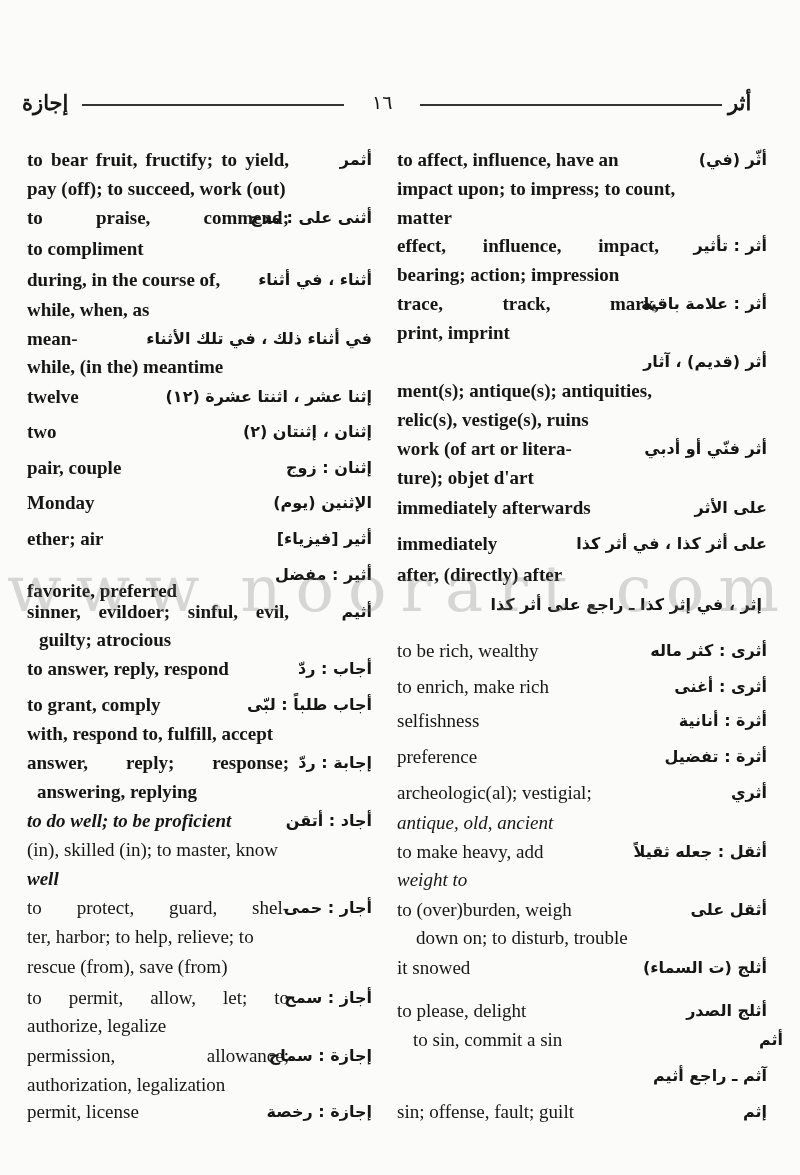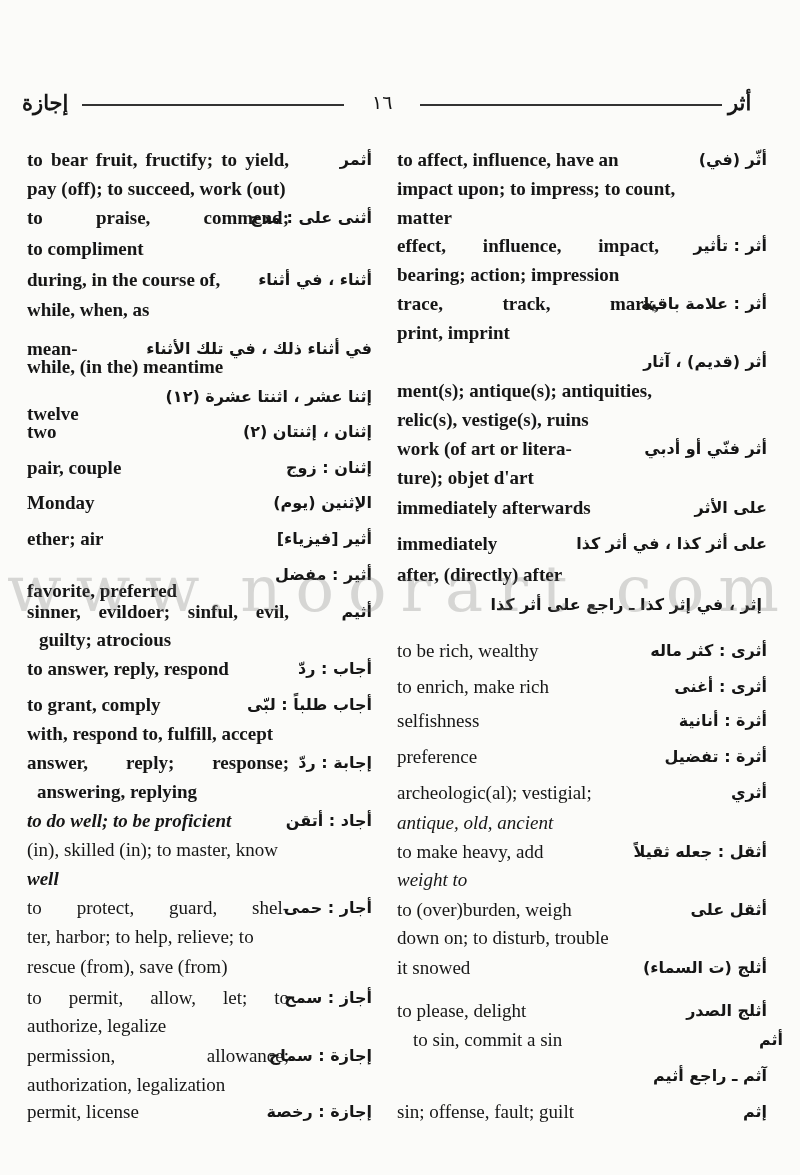--- a/index.html
+++ b/index.html
@@ -52,29 +52,29 @@
       <div class="line" style="top: 236px; left: 0px; width: 345px;">
         <span class="en" style="display: inline-block;">to compliment</span>
       </div>
       <div class="line" style="top: 267px; left: 0px; width: 345px;">
         <span class="en" style="display: inline-block;">during, in the course of,</span>
         <span class="ar" style="right: 0px;">أثناء ، في أثناء</span>
       </div>
       <div class="line" style="top: 297px; left: 0px; width: 345px;">
         <span class="en" style="display: inline-block;">while, when, as</span>
       </div>
-      <div class="line" style="top: 336px; left: 0px; width: 345px;">
+      <div class="line" style="top: 326px; left: 0px; width: 345px;">
         <span class="en" style="display: inline-block;">mean-</span>
         <span class="ar" style="right: 0px;">في أثناء ذلك ، في تلك الأثناء</span>
       </div>
       <div class="line" style="top: 354px; left: 0px; width: 345px;">
         <span class="en" style="display: inline-block;">while, (in the) meantime</span>
       </div>
       <div class="line" style="top: 384px; left: 0px; width: 345px;">
-        <span class="en" style="display: inline-block; margin-top: 17px;">twelve</span>
+        <span class="en" style="display: inline-block;">twelve</span>
         <span class="ar" style="right: 0px;">إثنا عشر ، اثنتا عشرة (١٢)</span>
       </div>
       <div class="line" style="top: 419px; left: 0px; width: 345px;">
         <span class="en" style="display: inline-block;">two</span>
         <span class="ar" style="right: 0px;">إثنان ، إثنتان (٢)</span>
       </div>
       <div class="line" style="top: 455px; left: 0px; width: 345px;">
         <span class="en" style="display: inline-block;">pair, couple</span>
         <span class="ar" style="right: 0px;">إثنان : زوج</span>
       </div>
@@ -237,21 +237,21 @@
         <span class="ar" style="right: 0px;">أثقل : جعله ثقيلاً</span>
       </div>
       <div class="line" style="top: 867px; left: 0px; width: 370px;">
         <span class="en it" style="font-weight: normal; display: inline-block;">weight to</span>
       </div>
       <div class="line" style="top: 897px; left: 0px; width: 370px;">
         <span class="en" style="font-weight: normal; display: inline-block;">to (over)burden, weigh</span>
         <span class="ar" style="right: 0px;">أثقل على</span>
       </div>
       <div class="line" style="top: 925px; left: 0px; width: 370px;">
-        <span class="en" style="font-weight: normal; display: inline-block;">down on; to disturb, trouble</span>
+        <span class="en" style="font-weight: normal; display: inline-block; margin-left: 19px;">down on; to disturb, trouble</span>
       </div>
       <div class="line" style="top: 955px; left: 0px; width: 370px;">
         <span class="en" style="font-weight: normal; display: inline-block;">it snowed</span>
         <span class="ar" style="right: 0px;">أثلج (ت السماء)</span>
       </div>
       <div class="line" style="top: 998px; left: 0px; width: 370px;">
         <span class="en" style="font-weight: normal; display: inline-block;">to please, delight</span>
         <span class="ar" style="right: 0px;">أثلج الصدر</span>
       </div>
       <div class="line" style="top: 1027px; left: 0px; width: 370px; margin-left: 16px;">

